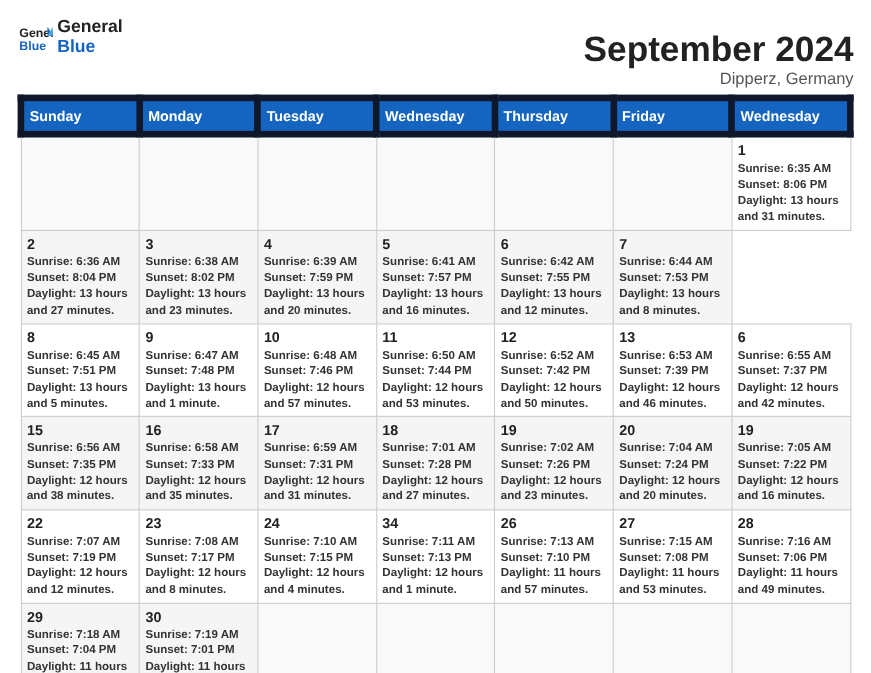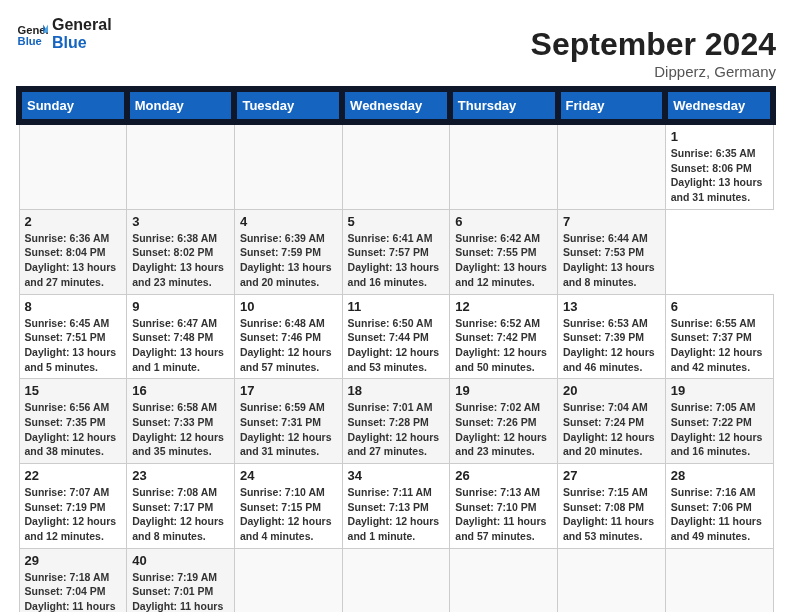--- a/index.html
+++ b/index.html
@@ -361,21 +361,21 @@
       <tr>
         <td>
         <span class="day-num">29</span>
         <div class="day-info">
           Sunrise: 7:18 AM<br>
           Sunset: 7:04 PM<br>
           Daylight: 11 hours and 45 minutes.
         </div>
       </td>
         <td>
-        <span class="day-num">40</span>
+        <span class="day-num">30</span>
         <div class="day-info">
           Sunrise: 7:19 AM<br>
           Sunset: 7:01 PM<br>
           Daylight: 11 hours and 42 minutes.
         </div>
       </td>
         <td class="empty-cell"></td>
         <td class="empty-cell"></td>
         <td class="empty-cell"></td>
         <td class="empty-cell"></td>

